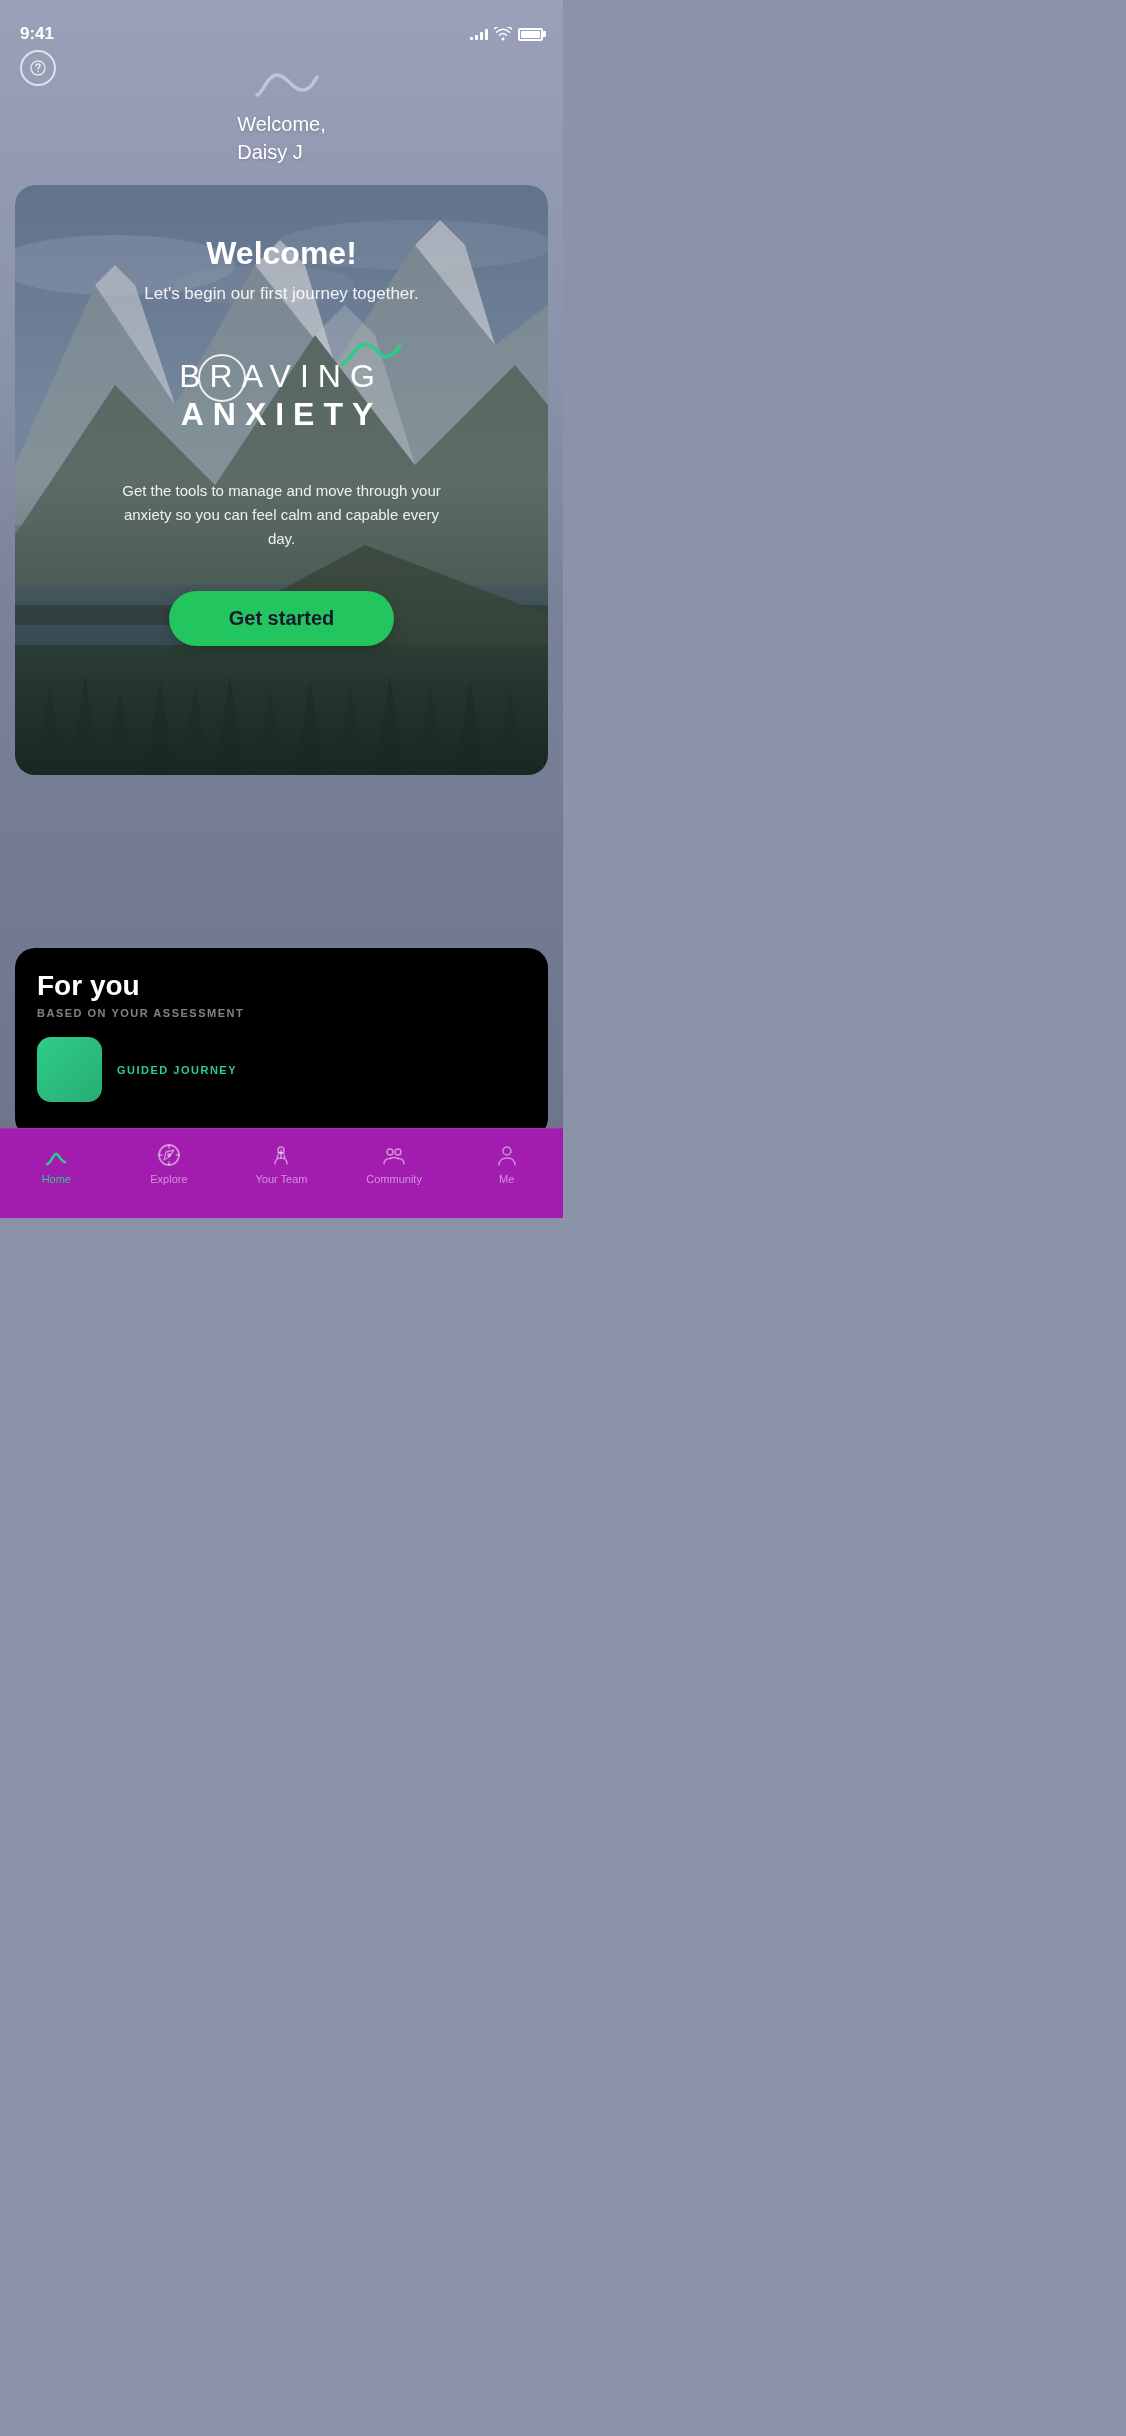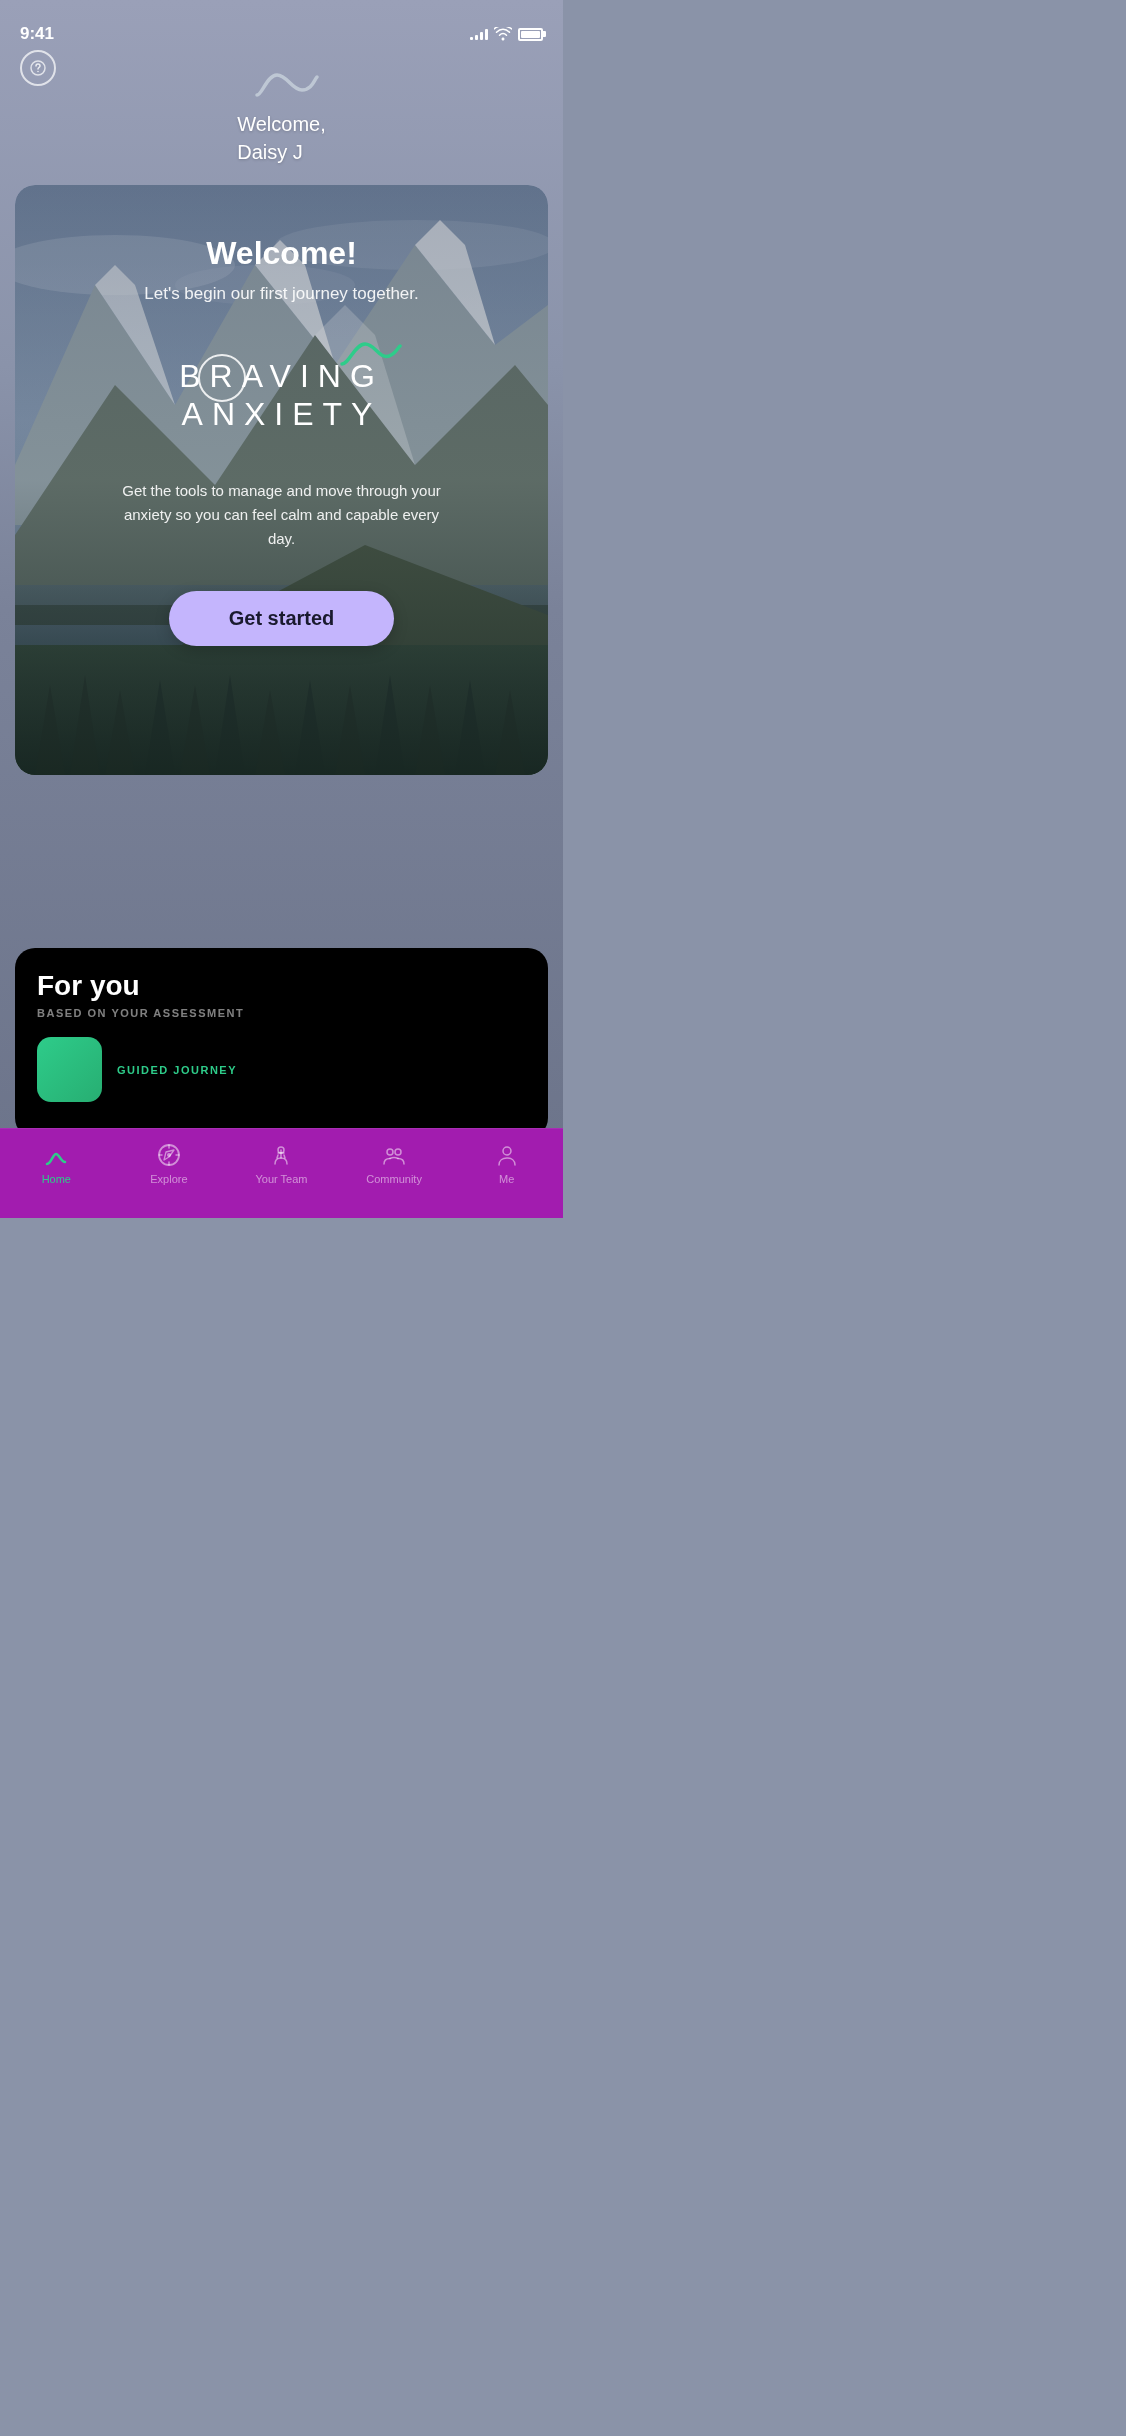--- a/index.html
+++ b/index.html
@@ -185,21 +185,21 @@
     .card-description {
       color: rgba(255,255,255,0.9);
       font-size: 15px;
       text-align: center;
       line-height: 1.6;
       margin-bottom: 40px;
       max-width: 320px;
     }
 
     .get-started-btn {
-      background: #c4b5fd;
+      background: #22c55e;
       border: none;
       border-radius: 30px;
       padding: 16px 60px;
       font-size: 20px;
       font-weight: 600;
       color: #1a1a2e;
       cursor: pointer;
       box-shadow: 0 4px 15px rgba(0,0,0,0.2);
     }
 
@@ -443,21 +443,21 @@
         <path d="M5 30 C12 30 18 10 28 10 C38 10 42 25 52 22 C58 20 60 15 63 12" stroke="#2ecc8a" stroke-width="3.5" fill="none" stroke-linecap="round"></path>
       </svg>
 
       <svg style="position:absolute;top:8px;left:50%;transform:translateX(-86px);z-index:2;" width="52" height="52" viewBox="0 0 52 52" fill="none">
         <circle cx="26" cy="26" r="23" stroke="rgba(255,255,255,0.85)" stroke-width="2"></circle>
       </svg>
       <div style="position:absolute;top:14px;left:0;right:0;text-align:center;z-index:3;">
         <span style="color:white;font-size:32px;font-weight:300;letter-spacing:9px;">BRAVING</span>
       </div>
       <div style="position:absolute;top:52px;left:0;right:0;text-align:center;z-index:3;">
-        <span style="color:white;font-size:32px;font-weight:400;letter-spacing:9px;">ANXIETY</span>
+        <span style="color:white;font-size:32px;font-weight:700;letter-spacing:9px;">ANXIETY</span>
       </div>
     </div>
 
     <div class="card-description" style="margin-top:10px;">Get the tools to manage and move through your anxiety so you can feel calm and capable every day.</div>
 
     <button class="get-started-btn">Get started</button>
   </div>
 </div>
 
 <div class="for-you-section">

